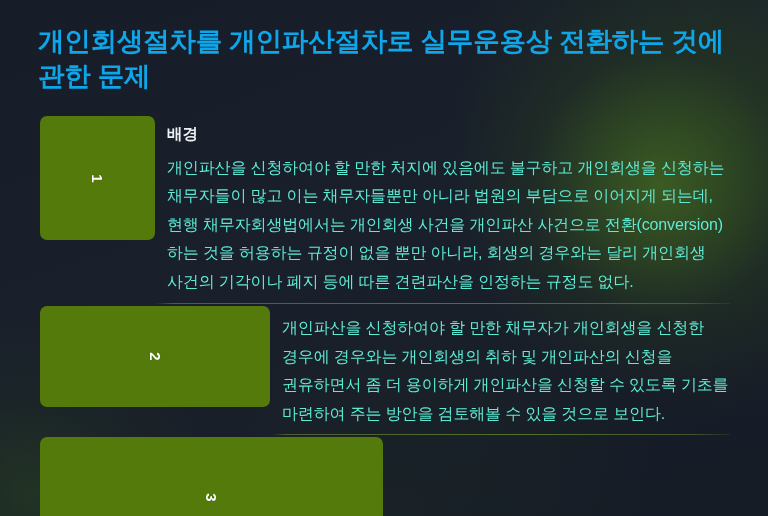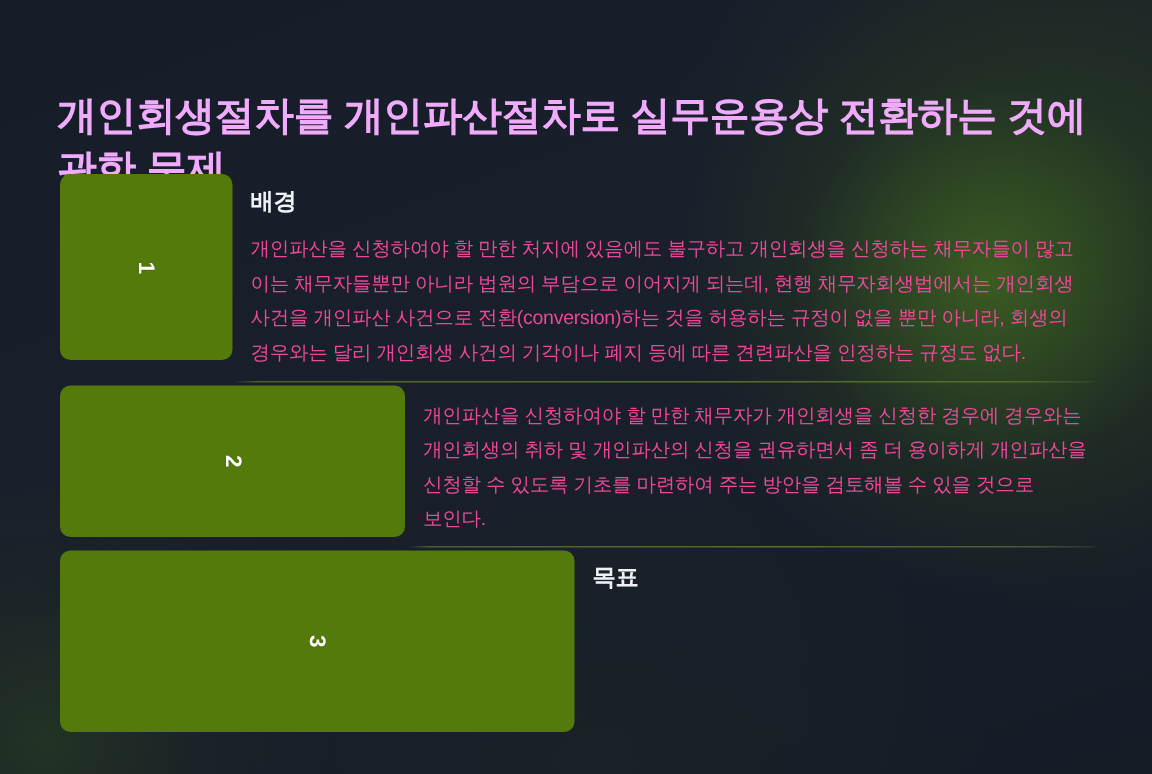--- a/index.html
+++ b/index.html
@@ -52,24 +52,23 @@
   .title-wrap {
     position: absolute;
     left: 38px;
     top: 24px;
     width: 700px;
   }
   .page-title {
     font-size: 26.5px;
     line-height: 1.32;
     font-weight: bold;
-    color: #f0abfc;
+    color: #0ea5e9;
     letter-spacing: -0.2px;
     word-break: keep-all;
-    margin-top: 36px;
   }
 
   
   .rows {
     position: absolute;
     left: 0;
     top: 116px;
     width: 768px;
   }
 
@@ -117,23 +116,23 @@
 
   .row-heading {
     font-size: 15.5px;
     font-weight: bold;
     color: #eef1f5;
     margin-bottom: 9px;
     letter-spacing: -0.1px;
   }
 
   .row-body {
-    font-size: 13px;
+    font-size: 16px;
     line-height: 1.78;
-    color: #ec4899;
+    color: #5eead4;
     word-break: keep-all;
     letter-spacing: -0.15px;
   }
 
   .divider {
     height: 1px;
     background: linear-gradient(to right,
        rgba(104,140,44,0.0) 0%,
        rgba(112,150,48,0.55) 3%,
        rgba(120,160,52,0.62) 55%,
@@ -189,19 +188,18 @@
       </div>
     </div>
     <div class="divider divider-2"></div>
 
     <div class="row row-3">
       <div class="row-inner">
         <div class="num-box">
           <span class="num">3</span>
         </div>
         <div class="row-content">
-          <div class="row-heading">목표</div>
         </div>
       </div>
     </div>
 
   </div>
 </div>
 
 </body></html>

